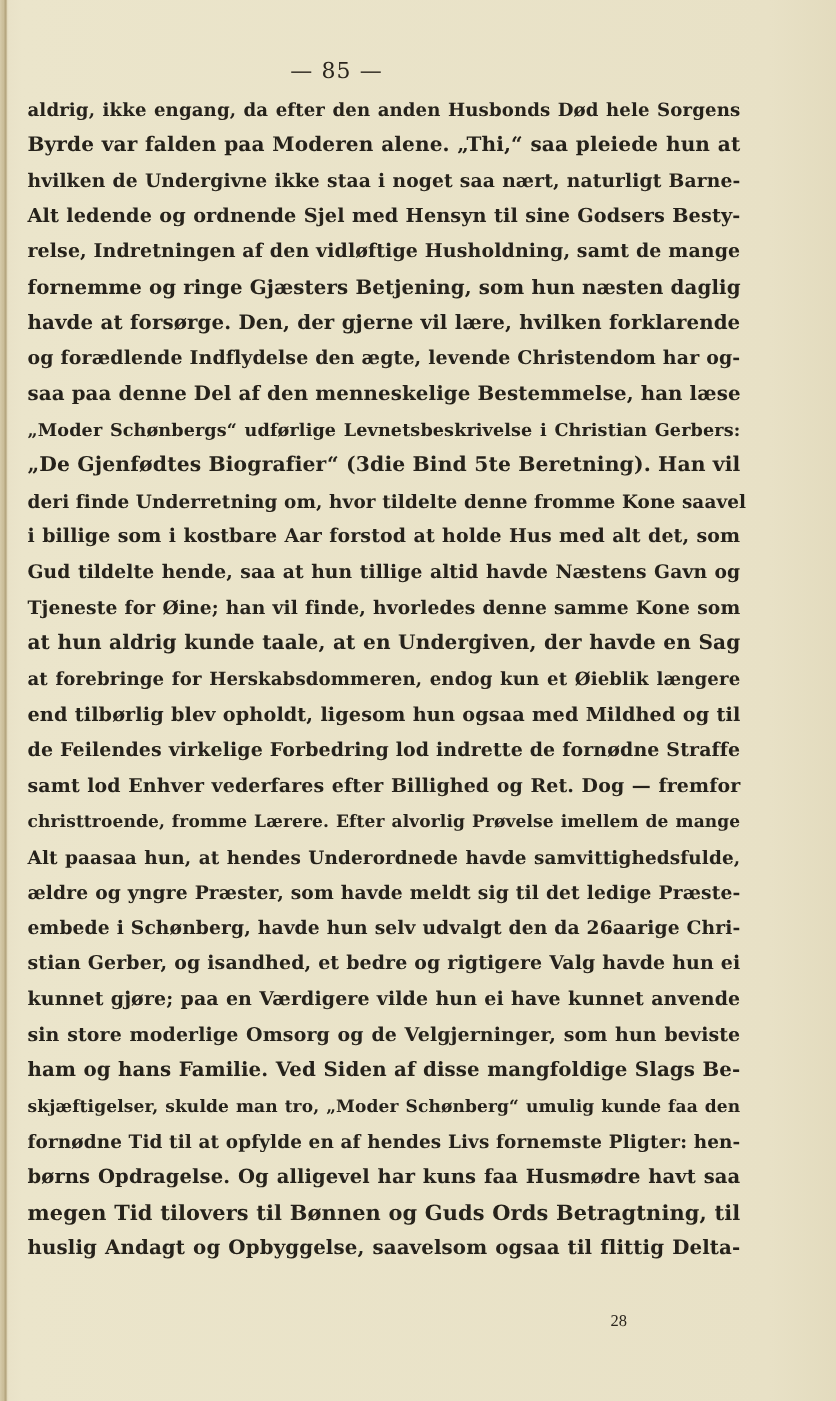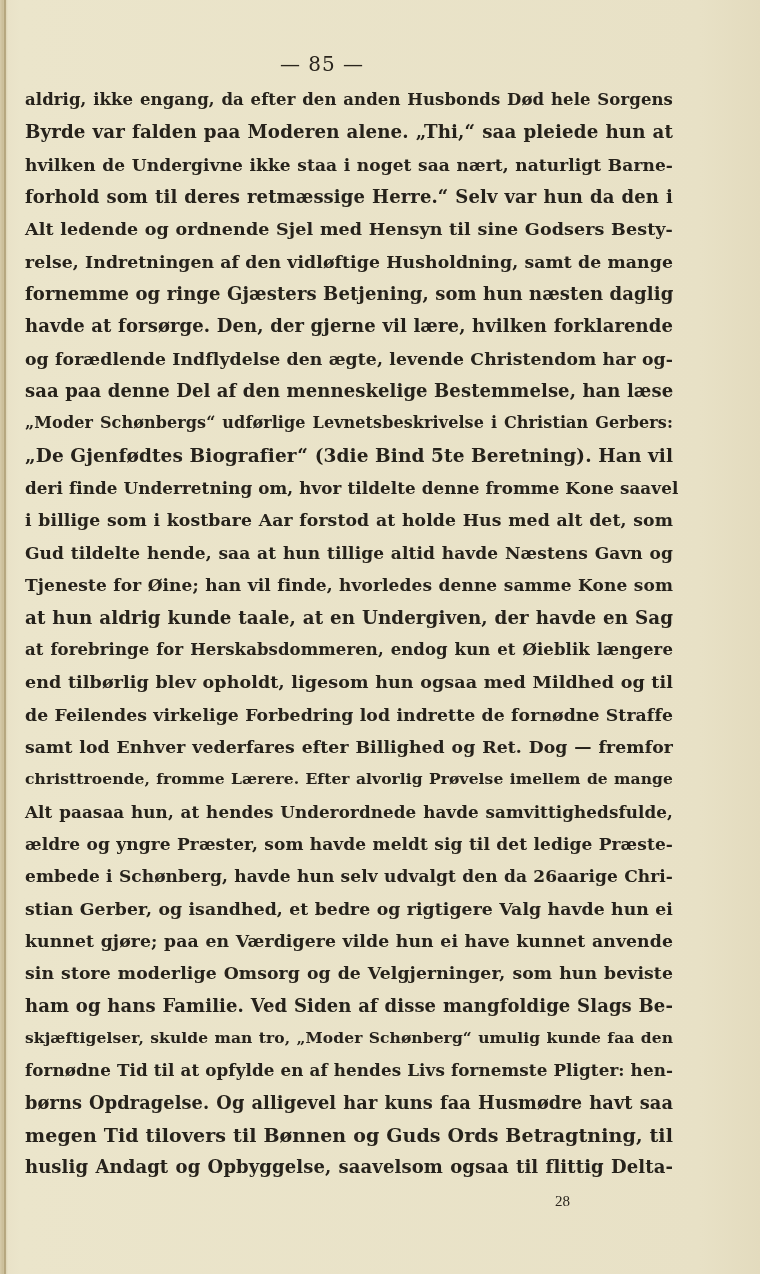--- a/index.html
+++ b/index.html
@@ -28,21 +28,21 @@
       left: 4px;
       top: 0;
       width: 2px;
       height: 1274px;
       background: #a8976e;
       opacity: 0.7;
     }
     .page-header {
       position: absolute;
       top: 52px;
-      left: 16px;
+      left: 0;
       width: 612px;
       text-align: center;
       font-size: 20px;
       letter-spacing: 1px;
       color: #2a251d;
     }
     .text-block {
       position: absolute;
       left: 25px;
       top: 84px;
@@ -74,21 +74,20 @@
 
 <div class="page">
   <div class="spine-line"></div>
 
   <div class="page-header">— 85 —</div>
 
   <div class="text-block">
     <div class="line" style="font-size: 16.5px;">aldrig, ikke engang, da efter den anden Husbonds Død hele Sorgens</div>
     <div class="line" style="font-size: 18.25px;">Byrde var falden paa Moderen alene. „Thi,“ saa pleiede hun at</div>
     <div class="line" style="font-size: 17px;">hvilken de Undergivne ikke staa i noget saa nært, naturligt Barne-</div>
-    <div class="line" style="font-size: 18px;">forhold som til deres retmæssige Herre.“ Selv var hun da den i</div>
     <div class="line" style="font-size: 17.5px;">Alt ledende og ordnende Sjel med Hensyn til sine Godsers Besty-</div>
     <div class="line" style="font-size: 17.25px;">relse, Indretningen af den vidløftige Husholdning, samt de mange</div>
     <div class="line" style="font-size: 18px;">fornemme og ringe Gjæsters Betjening, som hun næsten daglig</div>
     <div class="line" style="font-size: 18px;">havde at forsørge. Den, der gjerne vil lære, hvilken forklarende</div>
     <div class="line" style="font-size: 17.25px;">og forædlende Indflydelse den ægte, levende Christendom har og-</div>
     <div class="line" style="font-size: 18px;">saa paa denne Del af den menneskelige Bestemmelse, han læse</div>
     <div class="line" style="font-size: 16px;">„Moder Schønbergs“ udførlige Levnetsbeskrivelse i Christian Gerbers:</div>
     <div class="line" style="font-size: 18.5px;">„De Gjenfødtes Biografier“ (3die Bind 5te Beretning). Han vil</div>
     <div class="line" style="font-size: 16.75px;">deri finde Underretning om, hvor tildelte denne fromme Kone saavel</div>
     <div class="line" style="font-size: 17.25px;">i billige som i kostbare Aar forstod at holde Hus med alt det, som</div>

